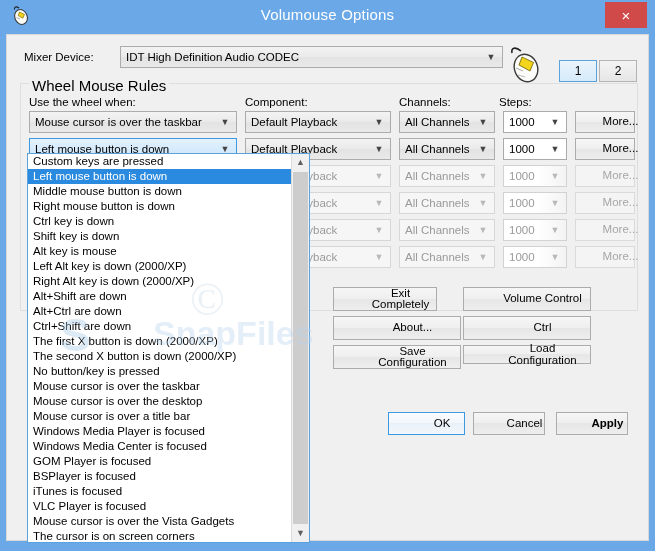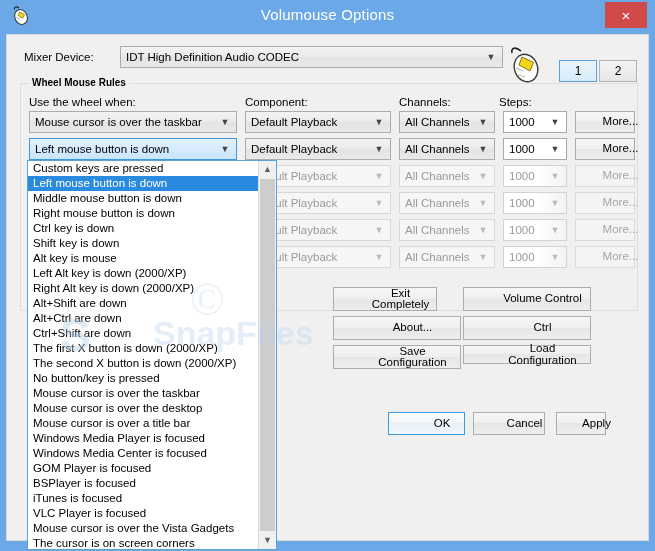--- a/index.html
+++ b/index.html
@@ -102,23 +102,22 @@
     border:1px solid #3c99e0;
     background:linear-gradient(to bottom,#fafcfe 0%,#f2f6fa 48%,#e9f1f8 50%,#f2f7fb 100%);
   }
   
   .groupbox{
     position:absolute;box-sizing:border-box;
     border:1px solid #dedede;
   }
   .groupbox-title{
     position:absolute;background:#f0f0f0;padding:0 3px;
-    font-size:10px;color:#000;
-    font-family:"Liberation Sans", sans-serif;
-    font-weight:bold;
+    font-size:15px;color:#000;
+    font-family:"Liberation Sans", sans-serif;
   }
   
   .tab{
     position:absolute;box-sizing:border-box;
     width:38px;height:22px;
     text-align:center;line-height:20px;font-size:12px;
     font-family:"Liberation Sans", sans-serif;
     cursor:pointer;color:#000;
   }
   .tab.sel{
@@ -346,25 +345,25 @@
 
     <div class="btn" style="left:326px;top:252px;width:104px;height:24px;">Exit Completely</div>
     <div class="btn" style="left:456px;top:252px;width:128px;height:24px;">Volume Control</div>
     <div class="btn" style="left:326px;top:281px;width:128px;height:24px;">About...</div>
     <div class="btn" style="left:456px;top:281px;width:128px;height:24px;">Ctrl</div>
     <div class="btn" style="left:326px;top:310px;width:128px;height:24px;">Save Configuration</div>
     <div class="btn" style="left:456px;top:310px;width:128px;height:19px;">Load Configuration</div>
 
     <div class="btn default" style="left:381px;top:377px;width:77px;height:23px;">OK</div>
     <div class="btn" style="left:466px;top:377px;width:72px;height:23px;">Cancel</div>
-    <div class="btn" style="left:549px;top:377px;width:50px;height:23px;">Apply</div>
+    <div class="btn" style="left:549px;top:377px;width:72px;height:23px;font-weight:bold;">Apply</div>
 
   </div>
 
-  <div class="dropdown" style="left:27px;top:160px;width:250px;height:390px;">
+  <div class="dropdown" style="left:27px;top:153px;width:283px;height:390px;">
     <div class="dd-list" id="dd-list">
         <div class="dd-item">Custom keys are pressed</div>
         <div class="dd-item sel">Left mouse button is down</div>
         <div class="dd-item">Middle mouse button is down</div>
         <div class="dd-item">Right mouse button is down</div>
         <div class="dd-item">Ctrl key is down</div>
         <div class="dd-item">Shift key is down</div>
         <div class="dd-item">Alt key is mouse</div>
         <div class="dd-item">Left Alt key is down  (2000/XP)</div>
         <div class="dd-item">Right Alt key is down  (2000/XP)</div>

